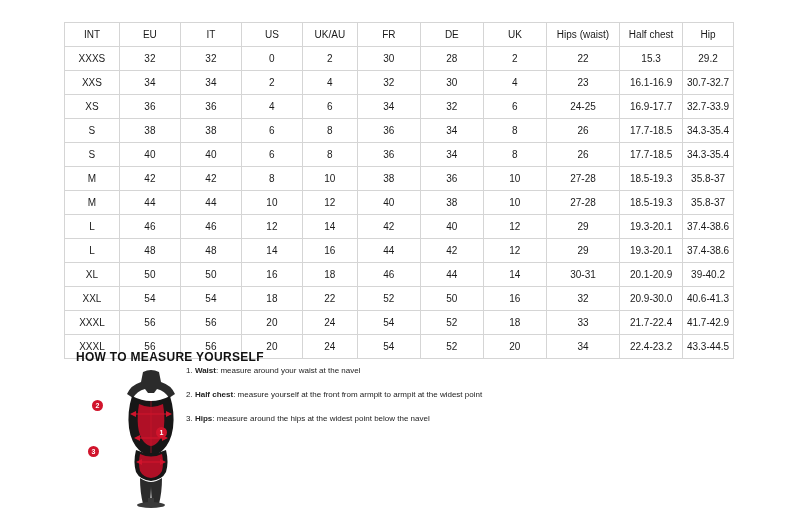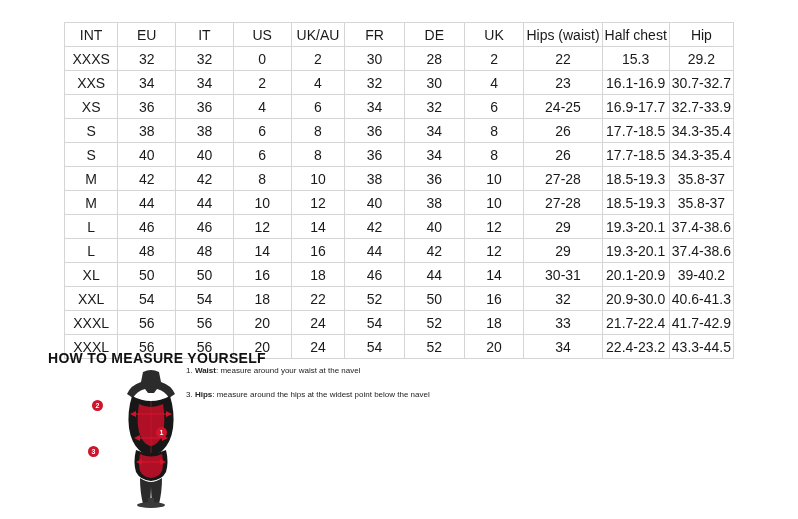--- a/index.html
+++ b/index.html
@@ -19,21 +19,21 @@
     overflow: hidden;
   }
 
   
   table.size-table {
     position: absolute;
     left: 64px;
     top: 22px;
     width: 670px;
     border-collapse: collapse;
-    font-size: 14px;
+    font-size: 10px;
   }
   table.size-table th,
   table.size-table td {
     border: 1px solid #d5d5d5;
     height: 24px;
     text-align: center;
     vertical-align: middle;
     font-weight: normal;
     padding: 0 2px;
     white-space: nowrap;
@@ -50,23 +50,23 @@
   .c6 { width: 62px; }
   .c7 { width: 62px; }
   .c8 { width: 72px; }
   .c9 { width: 62px; text-align: left; padding-left: 8px; }
   .c10 { width: 50px; text-align: left; padding-left: 8px; }
   td.left-align, th.left-align { text-align: left; padding-left: 8px; }
 
   
   .measure-title {
     position: absolute;
-    left: 48px;
+    left: 76px;
     top: 350px;
-    font-size: 14px;
+    font-size: 12px;
     font-weight: bold;
     letter-spacing: 0.3px;
     color: #111;
   }
   .figure-wrap {
     position: absolute;
     left: 96px;
     top: 368px;
     width: 110px;
     height: 140px;
@@ -333,18 +333,22 @@
   <div class="marker m1">1</div>
   <div class="marker m2">2</div>
   <div class="marker m3">3</div>
 
   <div class="notes">
     <div class="note-line">
       <span>1.</span>
       <b>Waist</b><span>: measure around your waist at the navel</span>
     </div>
     <div class="note-line">
+      <span>2.</span>
+      <b>Half chest</b><span>: measure yourself at the front from armpit to armpit at the widest point</span>
+    </div>
+    <div class="note-line">
       <span>3.</span>
       <b>Hips</b><span>: measure around the hips at the widest point below the navel</span>
     </div>
   </div>
 
 </div>
 
 </body></html>

